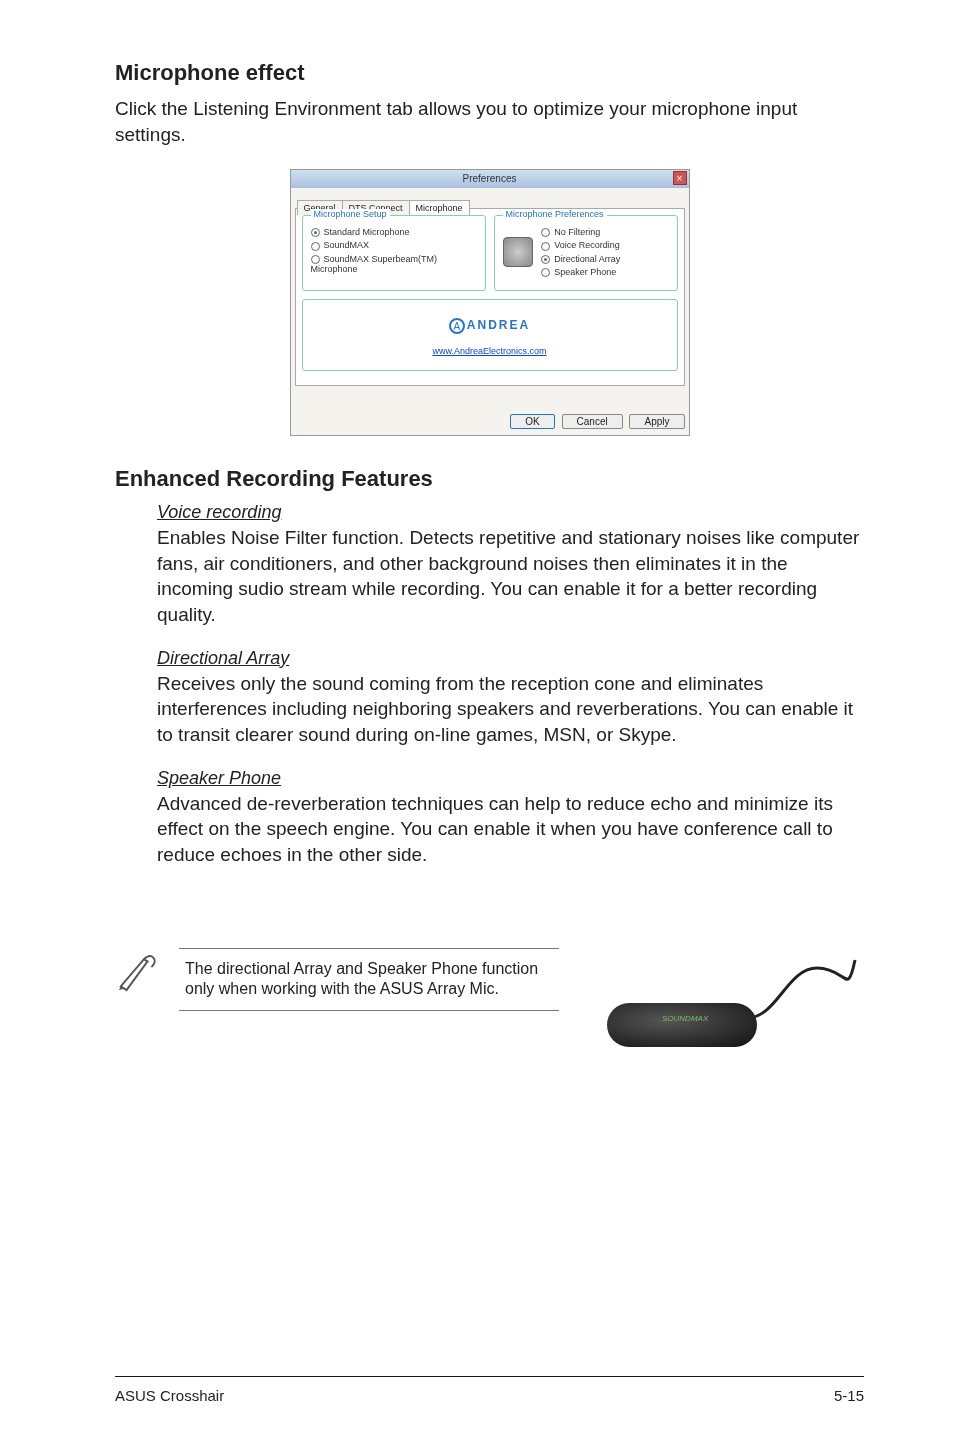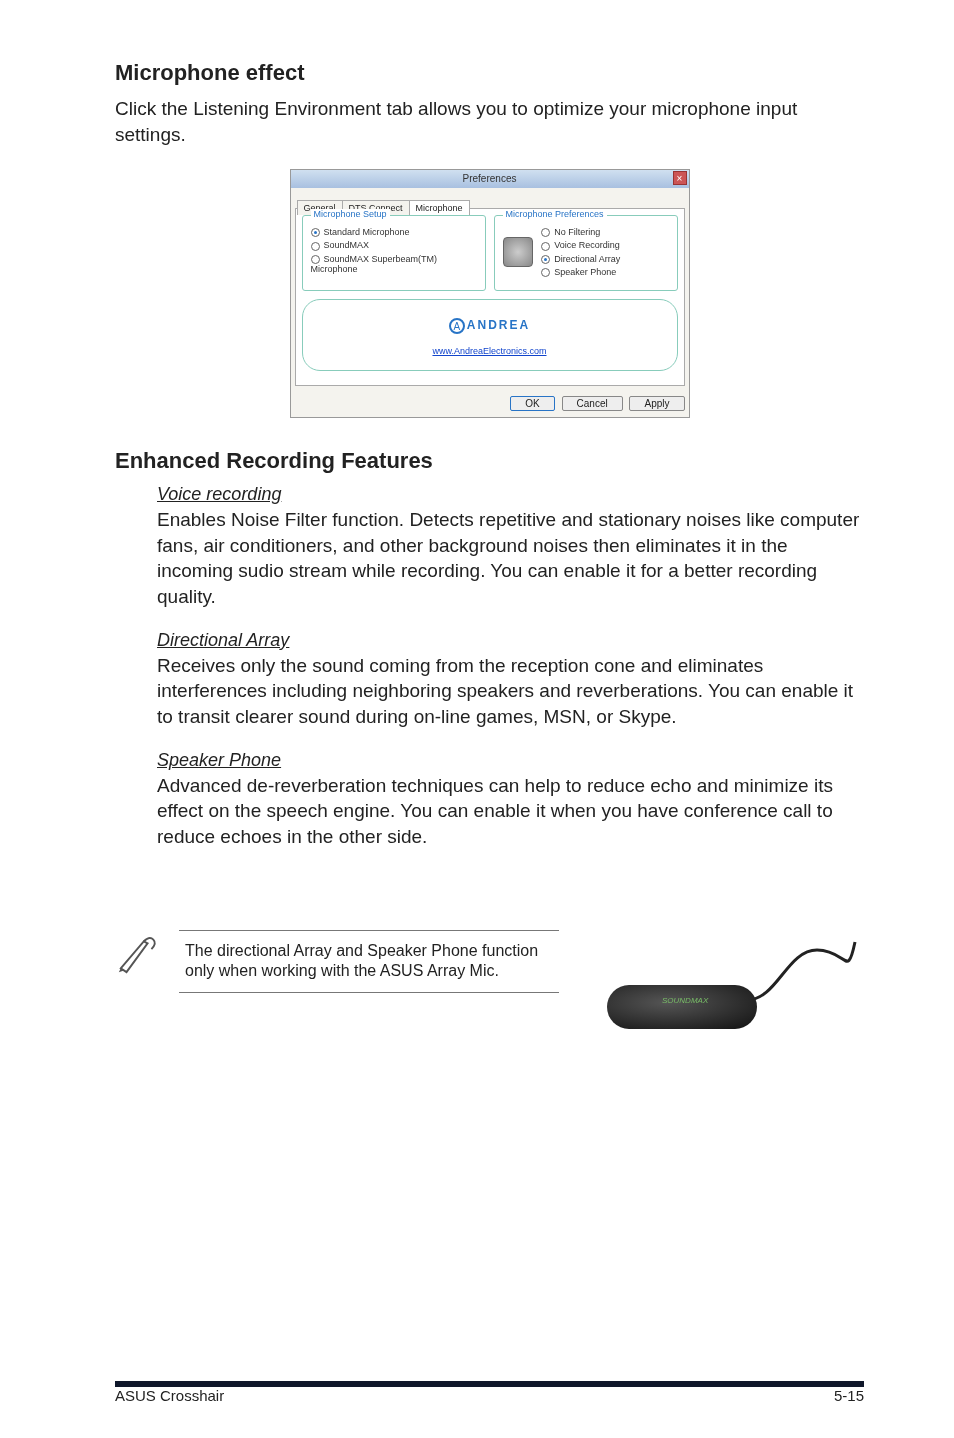--- a/index.html
+++ b/index.html
@@ -26,37 +26,37 @@
   .radio-line .dot { display:inline-block; width:9px; height:9px; border:1px solid #666; border-radius:50%; vertical-align:middle; margin-right:4px; position:relative; background:#fff;}
   .radio-line .dot.on::after { content:""; position:absolute; left:2px; top:2px; width:3px; height:3px; background:#2874c6; border-radius:50%;}
   .mic-thumb { display:inline-block; width:30px; height:30px; background: radial-gradient(#ccc,#888); border:1px solid #666; vertical-align:middle; margin-right:6px; border-radius:4px;}
   .enh-list { display:inline-block; vertical-align:middle;}
   .andrea-block { text-align:center; padding:10px 0 4px 0;}
   .andrea-logo-text { font-weight:bold; color:#2874c6; letter-spacing:2px; font-size:12px;}
   .andrea-ring { display:inline-block; width:16px; height:16px; border:2px solid #2874c6; border-radius:50%; color:#2874c6; font-size:10px; line-height:14px; vertical-align:middle; margin-right:2px;}
   .andrea-link { display:block; color:#14c; font-size:9px; text-decoration:underline; margin-top:12px;}
   .btnrow { text-align:right; padding:6px 4px; }
   .btn { display:inline-block; border:1px solid #888; padding:1px 14px; font-size:10px; background:#eee; margin-left:4px; border-radius:2px;}
-  .btn.default { border:1px solid #2874c6; }
+  .btn.default { border:1px solid #2874c6;margin-top:18px; }
 
   .indent-block { padding-left: 42px; }
   .under { text-decoration: underline; font-style: italic; font-size: 18px; display:block; margin-bottom:2px;}
   .feat-p { font-size:19px; line-height:1.35; margin-bottom:20px;}
 
   .note-row { display:flex; align-items:flex-start; margin-top:80px; gap:18px;}
   .note-icon { width:46px; height:46px; flex:0 0 46px; color:#666; }
   .note-text-wrap { flex:0 0 380px; border-top:1px solid #777; border-bottom:1px solid #777; padding:10px 6px;}
   .note-text { font-size:16px; line-height:1.3;}
   .note-img { flex:1; }
   .arraymic { width:280px; height:120px; position:relative;}
   .mic-body { position:absolute; left:30px; top:55px; width:150px; height:44px; background: radial-gradient(ellipse at 40% 40%, #555, #111); border-radius:24px;}
   .mic-badge { position:absolute; left:85px; top:66px; font-size:8px; color:#7b6; font-style:italic;}
   .mic-cable { position:absolute; left:170px; top:10px; width:110px; height:80px;}
 
-  .footer { position:absolute; bottom:34px; left:115px; right:90px; border-top:6px solid #0f172a; padding-top:0; font-size:15px; display:flex; justify-content:space-between;}
+  .footer { position:absolute; bottom:34px; left:115px; right:90px; border-top:1px solid #0f172a; padding-top:10px; font-size:15px; display:flex; justify-content:space-between;}
 </style>
 </head>
 <body>
 
 <div class="page">
 
   <h2>Microphone effect</h2>
   <p class="body">Click the Listening Environment tab allows you to optimize your microphone input settings.</p>
 
   <div class="dialog-wrap">
@@ -80,21 +80,21 @@
             <span class="group-legend">Microphone Preferences</span>
             <span class="mic-thumb"></span>
             <span class="enh-list">
               <div class="radio-line"><span class="dot"></span><span>No Filtering</span></div>
               <div class="radio-line"><span class="dot"></span><span>Voice Recording</span></div>
               <div class="radio-line"><span class="dot on"></span><span>Directional Array</span></div>
               <div class="radio-line"><span class="dot"></span><span>Speaker Phone</span></div>
             </span>
           </div>
         </div>
-        <div class="groupbox" style="min-height:70px;border-radius:18px;">
+        <div class="groupbox" style="min-height:70px;">
           <div class="andrea-block">
             <span class="andrea-ring">A</span><span class="andrea-logo-text">ANDREA</span>
             <a class="andrea-link">www.AndreaElectronics.com</a>
           </div>
         </div>
       </div>
       <div class="btnrow">
         <span class="btn default">OK</span>
         <span class="btn">Cancel</span>
         <span class="btn">Apply</span>

